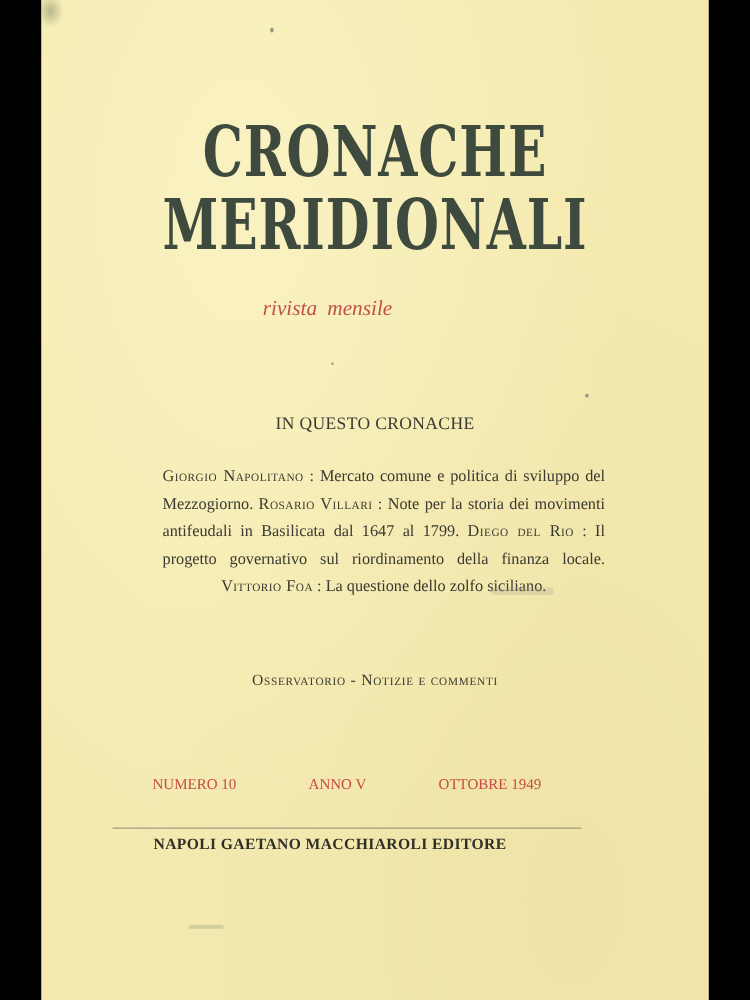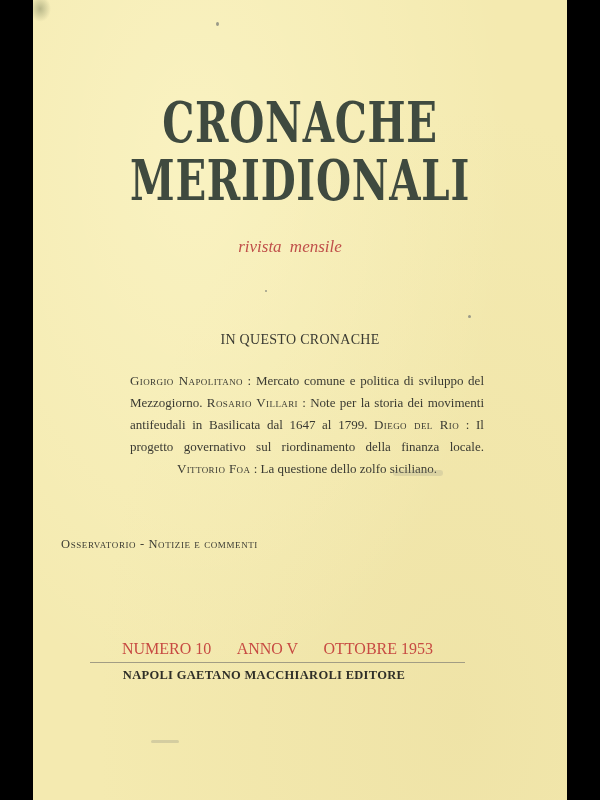--- a/index.html
+++ b/index.html
@@ -21,39 +21,39 @@
     .title {
       position: absolute; left: 0; width: 534px; text-align: center;
       color: #3f4a3f; font-weight: bold; letter-spacing: 1px;
       font-family: "DejaVu Serif", "Liberation Serif", serif;
       transform: scaleX(0.72); transform-origin: center;
     }
     .title-1 { top: 92px; font-size: 56px; line-height: 60px; }
     .title-2 { top: 150px; font-size: 56px; line-height: 60px; }
     .subtitle {
       position: absolute; left: 0; width: 458px; top: 237px; text-align: center;
-      color: #c0504a; font-style: italic; font-size: 17px; word-spacing: 4px; margin-left: 28px;
+      color: #c0504a; font-style: italic; font-size: 17px; word-spacing: 4px;
     }
     .section-heading {
       position: absolute; left: 0; width: 534px; top: 332px; text-align: center;
       color: #3a3a32; font-size: 14px; letter-spacing: 0.3px;
     }
     .contents {
       position: absolute; left: 97px; width: 354px; top: 370px;
       color: #3a3a32; font-size: 13px; line-height: 22px;
       text-align: justify; text-align-last: center;
     }
     .sc { font-variant: small-caps; letter-spacing: 0.4px; }
     .observatorio {
-      position: absolute; left: 0; width: 534px; top: 537px; 
-      color: #3a3a32; font-size: 12.5px; font-variant: small-caps; letter-spacing: 0.6px; margin-left: 28px;
+      position: absolute; left: 0; width: 534px; top: 537px; text-align: center;
+      color: #3a3a32; font-size: 12.5px; font-variant: small-caps; letter-spacing: 0.6px;
     }
     .issue-line {
-      position: absolute; left: 90px; top: 640px; width: 375px;
-      color: #c74a42; font-size: 16px; display: flex; justify-content: space-between;
+      position: absolute; left: 90px; top: 620px; width: 375px;
+      color: #c74a42; font-size: 12px; display: flex; justify-content: space-between;
       padding: 0 32px 0 32px; box-sizing: border-box;
     }
     .divider {
       position: absolute; left: 57px; top: 662px; width: 375px; height: 1px; background: #a29d84;
     }
     .publisher {
       position: absolute; left: 0; width: 462px; top: 668px; text-align: center;
       color: #2f2f28; font-size: 12.5px; font-weight: bold; letter-spacing: 0.3px;
     }
     .speck { position: absolute; background: #9a9a88; border-radius: 50%; }
@@ -73,21 +73,21 @@
 
   <div class="contents">
     <span><span class="sc">Giorgio Napolitano</span><span> : </span><span>Mercato comune e politica di sviluppo del Mezzogiorno. </span></span><span><span class="sc">Rosario Villari</span><span> : </span><span>Note per la storia dei movimenti antifeudali in Basilicata dal 1647 al 1799. </span></span><span><span class="sc">Diego del Rio</span><span> : </span><span>Il progetto governativo sul riordinamento della finanza locale. </span></span><span><span class="sc">Vittorio Foa</span><span> : </span><span>La questione dello zolfo siciliano.</span></span>
   </div>
 
   <div class="observatorio">Osservatorio - Notizie e commenti</div>
 
   <div class="issue-line" style="left:57px;">
     <span>NUMERO 10</span>
     <span>ANNO V</span>
-    <span>OTTOBRE 1953</span>
+    <span>OTTOBRE 1949</span>
   </div>
   <div class="divider"></div>
 
   <div class="publisher">NAPOLI GAETANO MACCHIAROLI EDITORE</div>
 
   <div class="speck" style="left:183px;top:22px;width:3px;height:4px;"></div>
   <div class="speck" style="left:232px;top:290px;width:2px;height:2px;"></div>
   <div class="speck" style="left:435px;top:315px;width:3px;height:3px;"></div>
   <div class="speck" style="left:360px;top:470px;width:50px;height:6px;opacity:0.25;border-radius:3px;"></div>
   <div class="speck" style="left:118px;top:740px;width:28px;height:3px;opacity:0.35;border-radius:2px;"></div>

